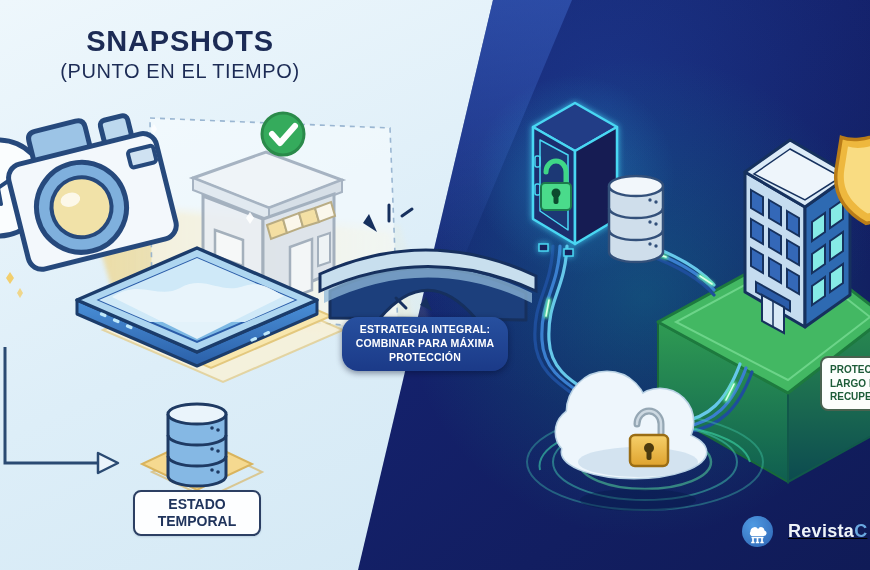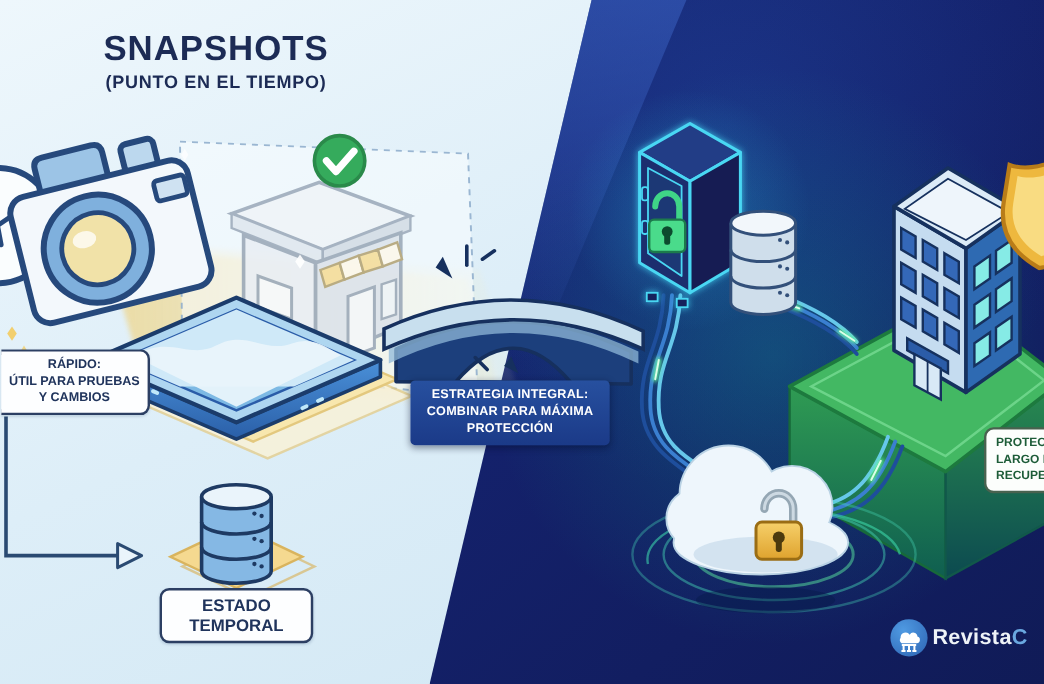--- a/index.html
+++ b/index.html
@@ -12,43 +12,43 @@
     position:absolute;inset:0;
     background:radial-gradient(circle at 74% 52%, rgba(14,165,148,.30) 0%, rgba(14,165,148,0) 34%),
                radial-gradient(circle at 70% 18%, rgba(45,110,215,.22) 0%, rgba(45,110,215,0) 40%),
                linear-gradient(140deg,#1b2d80 0%,#14216b 55%,#101b57 100%);
     clip-path:polygon(493px 0,870px 0,870px 570px,358px 570px);
   }
   svg{display:block}
   #scene{position:absolute;inset:0;pointer-events:none;}
   .title-block{position:absolute;text-align:center;}
   .title{font-size:29px;font-weight:800;letter-spacing:.8px;line-height:1.05;}
-  .subtitle{font-size:15px;font-weight:700;letter-spacing:.6px;margin-top:4px;}
+  .subtitle{font-size:20px;font-weight:400;letter-spacing:.6px;margin-top:4px;}
   #left-title-block{left:30px;top:26px;width:300px;color:#1c2b55;}
   #right-title-block{left:555px;top:25px;width:300px;color:#ffffff;}
   .lbl{
     position:absolute;background:#fdfeff;border:2.5px solid #2c3f63;border-radius:8px;
     color:#20345c;font-weight:800;text-align:center;white-space:pre-line;
     box-shadow:0 1px 2px rgba(30,60,100,.15);
   }
   #rapido-label{left:1px;top:291px;width:118px;padding:5px 2px;font-size:10.5px;line-height:1.3;border-left:none;border-radius:0 8px 8px 0;}
   #estado-label{left:133px;top:490px;width:118px;padding:4px 3px;font-size:14px;line-height:1.2;}
   #estrategia-label{
     position:absolute;left:342px;top:317px;width:156px;padding:6px 5px;
-    background:linear-gradient(180deg,#27509f,#1b3a88);border-radius:4px;
+    background:linear-gradient(180deg,#27509f,#1b3a88);border-radius:16px;
     color:#ffffff;font-size:10.5px;line-height:1.32;font-weight:800;text-align:center;
     white-space:pre-line;letter-spacing:.2px;box-shadow:0 2px 6px rgba(0,10,40,.45);
   }
   #proteccion-label{
     position:absolute;left:820px;top:356px;width:110px;padding:5px 8px;
     background:#fcfefc;border:2px solid #49624f;border-radius:8px;
     color:#1d5c38;font-size:10px;line-height:1.35;font-weight:800;text-align:left;
     white-space:pre-line;
   }
-  #brand{position:absolute;left:742px;top:516px;display:flex;align-items:center;gap:4px;}
+  #brand{position:absolute;left:742px;top:516px;display:flex;align-items:center;gap:15px;text-decoration:underline;}
   #brand-icon{width:31px;height:31px;border-radius:50%;
     background:radial-gradient(circle at 35% 30%,#4f9ae2,#2d64b4);display:flex;align-items:center;justify-content:center;}
   #brand-text{font-size:18px;font-weight:700;color:#eef3f8;letter-spacing:.3px;white-space:nowrap;}
   #brand-text .c2{color:#6aa8e0;}
 </style>
 </head>
 <body>
 
 <div id="stage">
 
@@ -335,23 +335,20 @@
       <circle cx="649" cy="448" r="5" fill="#4c3a0e"></circle>
       <rect x="646.5" y="450" width="5" height="10" rx="2" fill="#4c3a0e"></rect>
     </g>
   </svg>
 
   <div class="title-block" id="left-title-block">
     <div class="title">SNAPSHOTS</div>
     <div class="subtitle">(PUNTO EN EL TIEMPO)</div>
   </div>
 
-  <div class="lbl" id="rapido-label">RÁPIDO:
-ÚTIL PARA PRUEBAS
-Y CAMBIOS</div>
   <div class="lbl" id="estado-label">ESTADO TEMPORAL</div>
   <div id="estrategia-label">ESTRATEGIA INTEGRAL:
 COMBINAR PARA MÁXIMA
 PROTECCIÓN</div>
   <div id="proteccion-label">PROTECC
 LARGO P
 RECUPER</div>
 
   <div id="brand">
     <div id="brand-icon">

